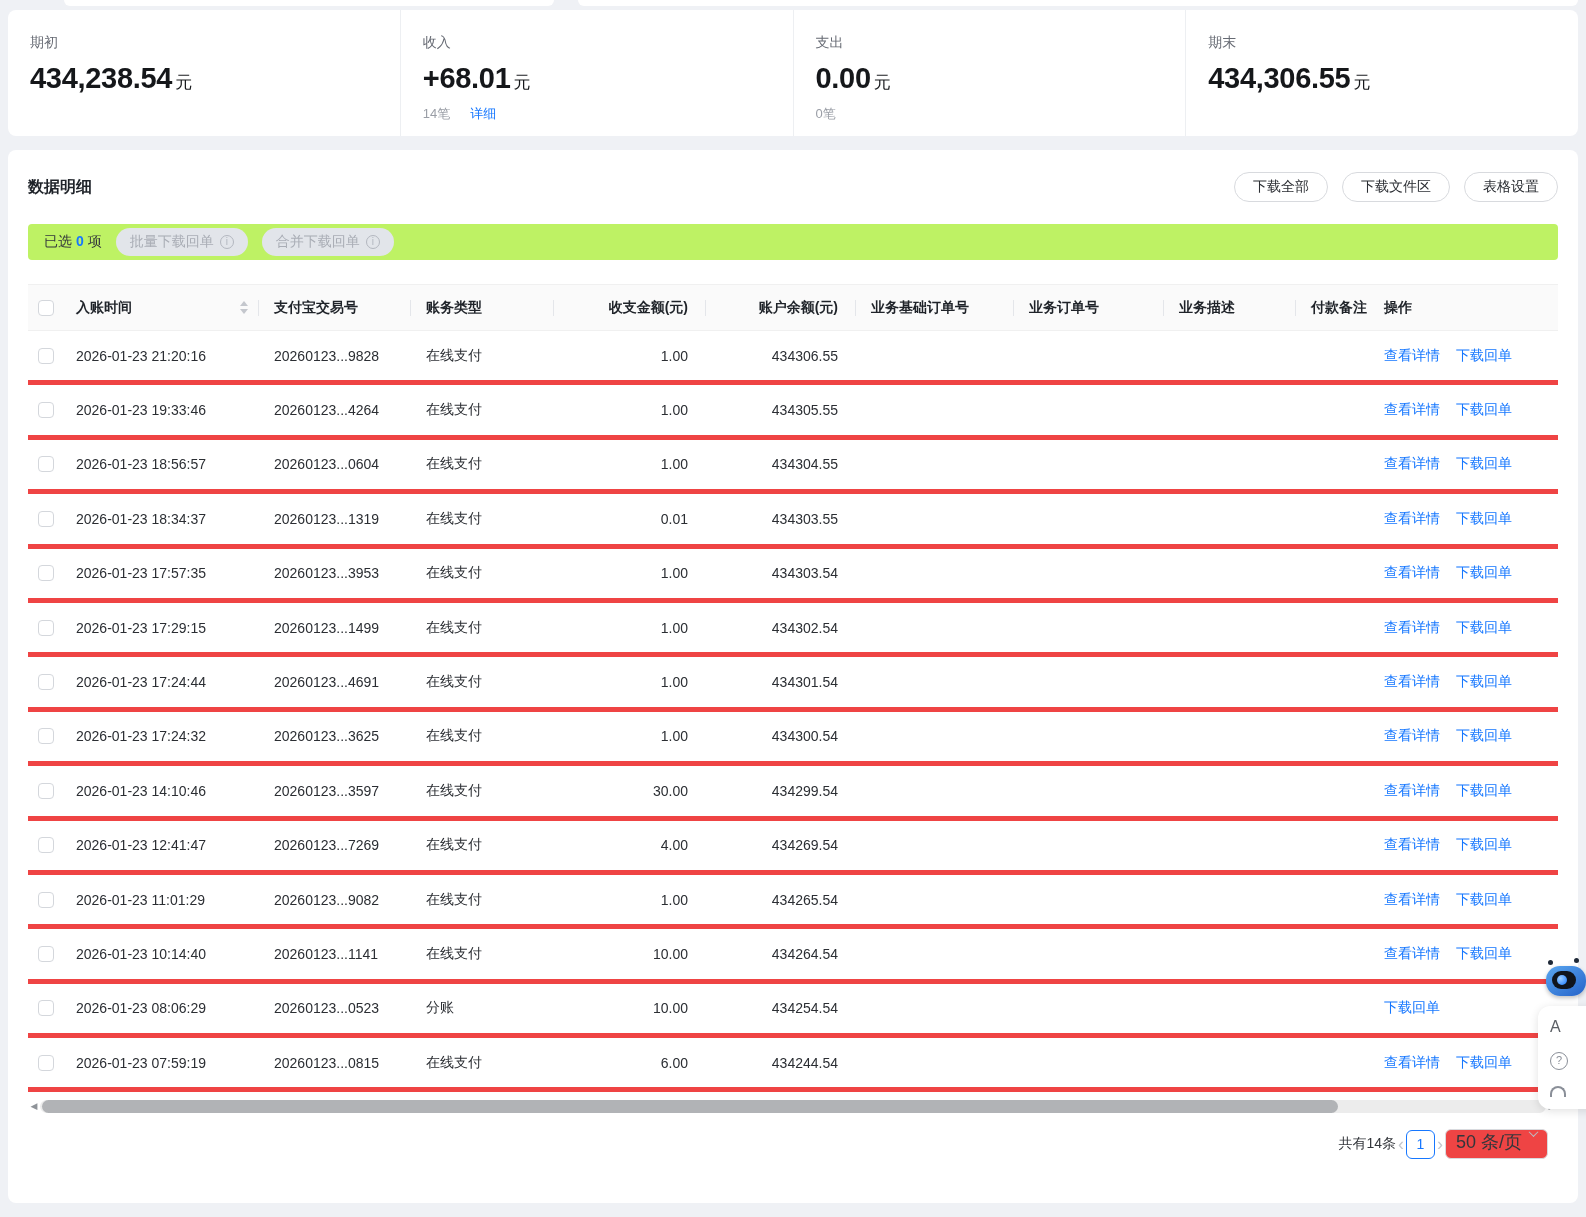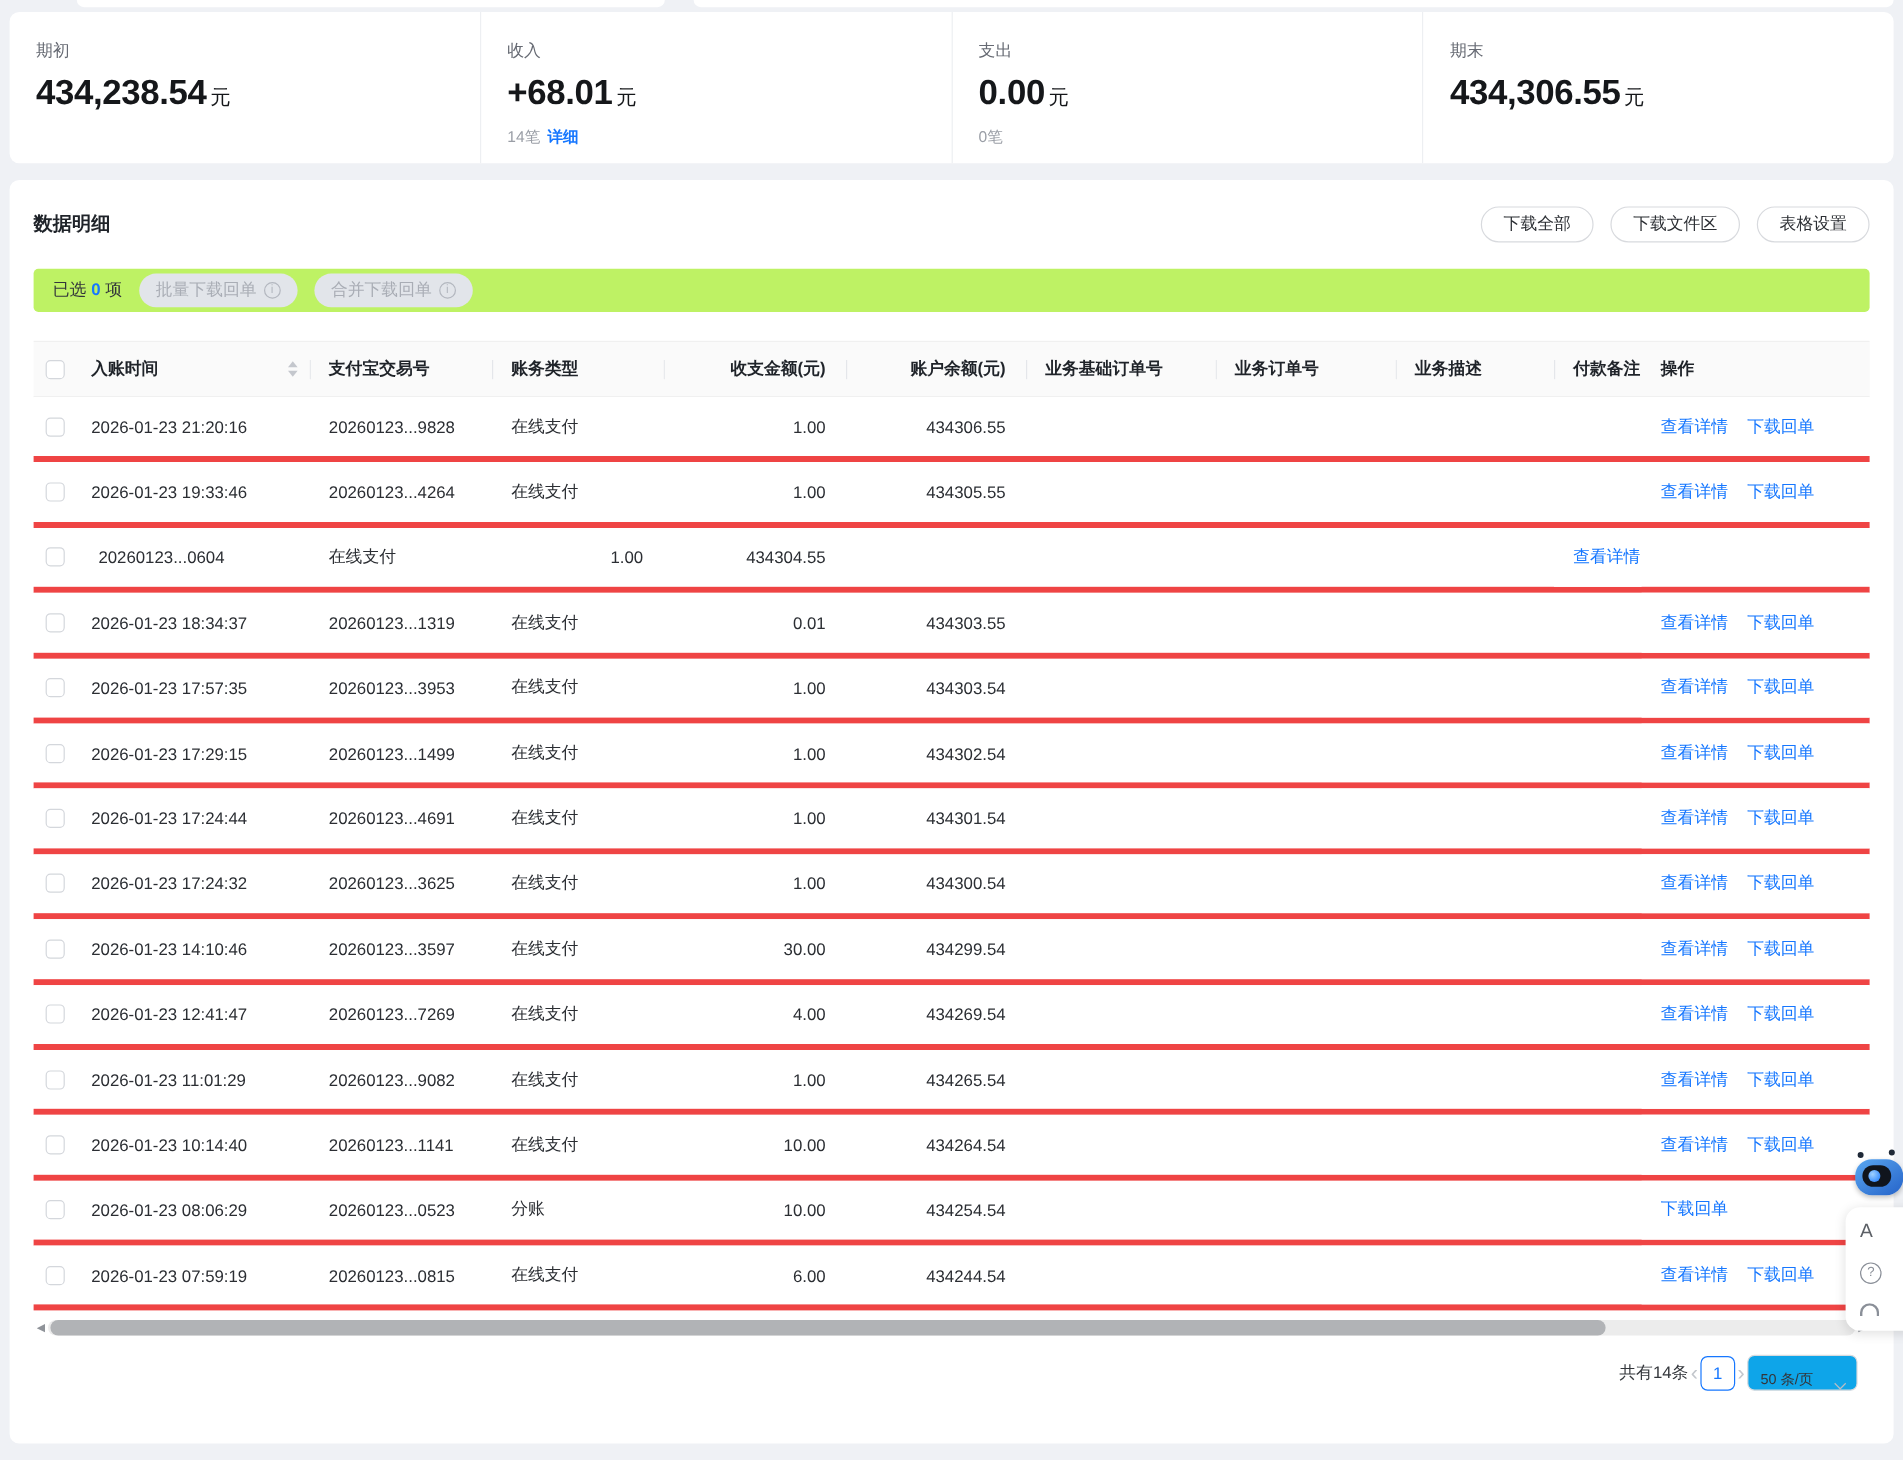--- a/index.html
+++ b/index.html
@@ -12,21 +12,21 @@
   
   .summary-card { position:absolute; left:8px; top:10px; width:1570px; height:126px;
     background:#fff; border-radius:8px; display:flex; }
   .summary-col { flex:1 1 0; padding:24px 0 0 22px; }
   .summary-col + .summary-col { border-left:1px solid #edeff2; }
   .sum-label { font-size:14px; color:#666a73; }
   .sum-value-line { margin-top:10px; }
   .sum-value { font-size:29px; font-weight:600; color:#15171a; letter-spacing:-0.3px; }
   .sum-unit { font-size:17px; font-weight:400; color:#15171a; margin-left:3px; }
   .sum-sub { margin-top:10px; font-size:13px; color:#9a9ea6; }
-  .sum-link { color:#1677ff; margin-left:6px; text-decoration:none; cursor:pointer;font-weight:bold; }
+  .sum-link { color:#1677ff; margin-left:20px; text-decoration:none; cursor:pointer; }
 
   
   .main-card { position:absolute; left:8px; top:150px; width:1570px; height:1053px;
     background:#fff; border-radius:8px; padding:0 20px; }
 
   .panel-header { display:flex; align-items:center; justify-content:space-between; padding-top:22px; height:52px; }
   .panel-title { font-size:16px; font-weight:600; color:#1f2329; }
   .toolbar { display:flex; gap:14px; }
   .pill-btn { height:30px; padding:0 18px; border:1px solid #d8dade; border-radius:15px;
     background:#fff; font-size:14px; color:#2b2e33; display:flex; align-items:center; cursor:pointer; }
@@ -70,22 +70,22 @@
   .hs-arrow { width:12px; font-size:9px; color:#8f9399; text-align:center; line-height:14px; cursor:pointer; flex:0 0 auto; }
   .hs-track { flex:1; height:13px; background:#ececec; border-radius:7px; position:relative; }
   .hs-thumb { position:absolute; left:2px; top:0; height:13px; width:1296px; background:#b1b3b6; border-radius:7px; cursor:grab; }
 
   
   .pagination { margin-top:16px; display:flex; align-items:center; justify-content:flex-end; padding-right:10px; }
   .pg-total { font-size:14px; color:#33363b; }
   .pg-arrow { font-size:18px; color:#c3c7cd; line-height:1; cursor:pointer; padding:0 2px; }
   .pg-page { width:29px; height:29px; border:1px solid #1677ff; border-radius:6px; color:#1677ff;
     font-size:14px; display:flex; align-items:center; justify-content:center; background:#fff; cursor:pointer; }
-  .pg-size { height:30px; min-width:92px; border:1px solid #d8dade; border-radius:6px; background:#0ea5e9;
-    display:flex; align-items:flex-end; justify-content:space-between; padding:0 10px; font-size:12px; color:#33363b; cursor:pointer; gap:8px; }
+  .pg-size { height:30px; min-width:92px; border:1px solid #d8dade; border-radius:6px; background:#ef4444;
+    display:flex; align-items:flex-start; justify-content:space-between; padding:0 10px; font-size:18px; color:#33363b; cursor:pointer; gap:8px; }
   .pg-caret { width:7px; height:7px; border-right:1.5px solid #b9bdc4; border-bottom:1.5px solid #b9bdc4;
     transform:rotate(45deg) translate(-1px,-1px); }
 
   
   .assistant { position:absolute; right:-14px; top:958px; width:62px; }
   .robot { width:44px; height:40px; margin-left:6px; position:relative; }
   .robot-head { position:absolute; left:2px; top:8px; width:40px; height:30px; border-radius:14px;
     background:linear-gradient(145deg,#5aa7f0,#2563c9); box-shadow:0 2px 4px rgba(0,0,0,.25); }
   .robot-face { position:absolute; left:8px; top:13px; width:24px; height:18px; border-radius:9px; background:#10151d; }
   .robot-eye { position:absolute; left:13px; top:17px; width:10px; height:10px; border-radius:50%;
@@ -215,20 +215,21 @@
             <div class="cell"></div>
             <div class="cell c-op op-shadow">
               <div class="link">查看详情</div>
               <div class="link">下载回单</div>
             </div>
           </div>
           <div class="trow">
             <div class="cell c-check">
               <div class="checkbox"></div>
             </div>
+            <div class="cell c-time">2026-01-23 18:56:57</div>
             <div class="cell">20260123...0604</div>
             <div class="cell">在线支付</div>
             <div class="cell right">1.00</div>
             <div class="cell right">434304.55</div>
             <div class="cell"></div>
             <div class="cell"></div>
             <div class="cell"></div>
             <div class="cell"></div>
             <div class="cell c-op op-shadow">
               <div class="link">查看详情</div>

